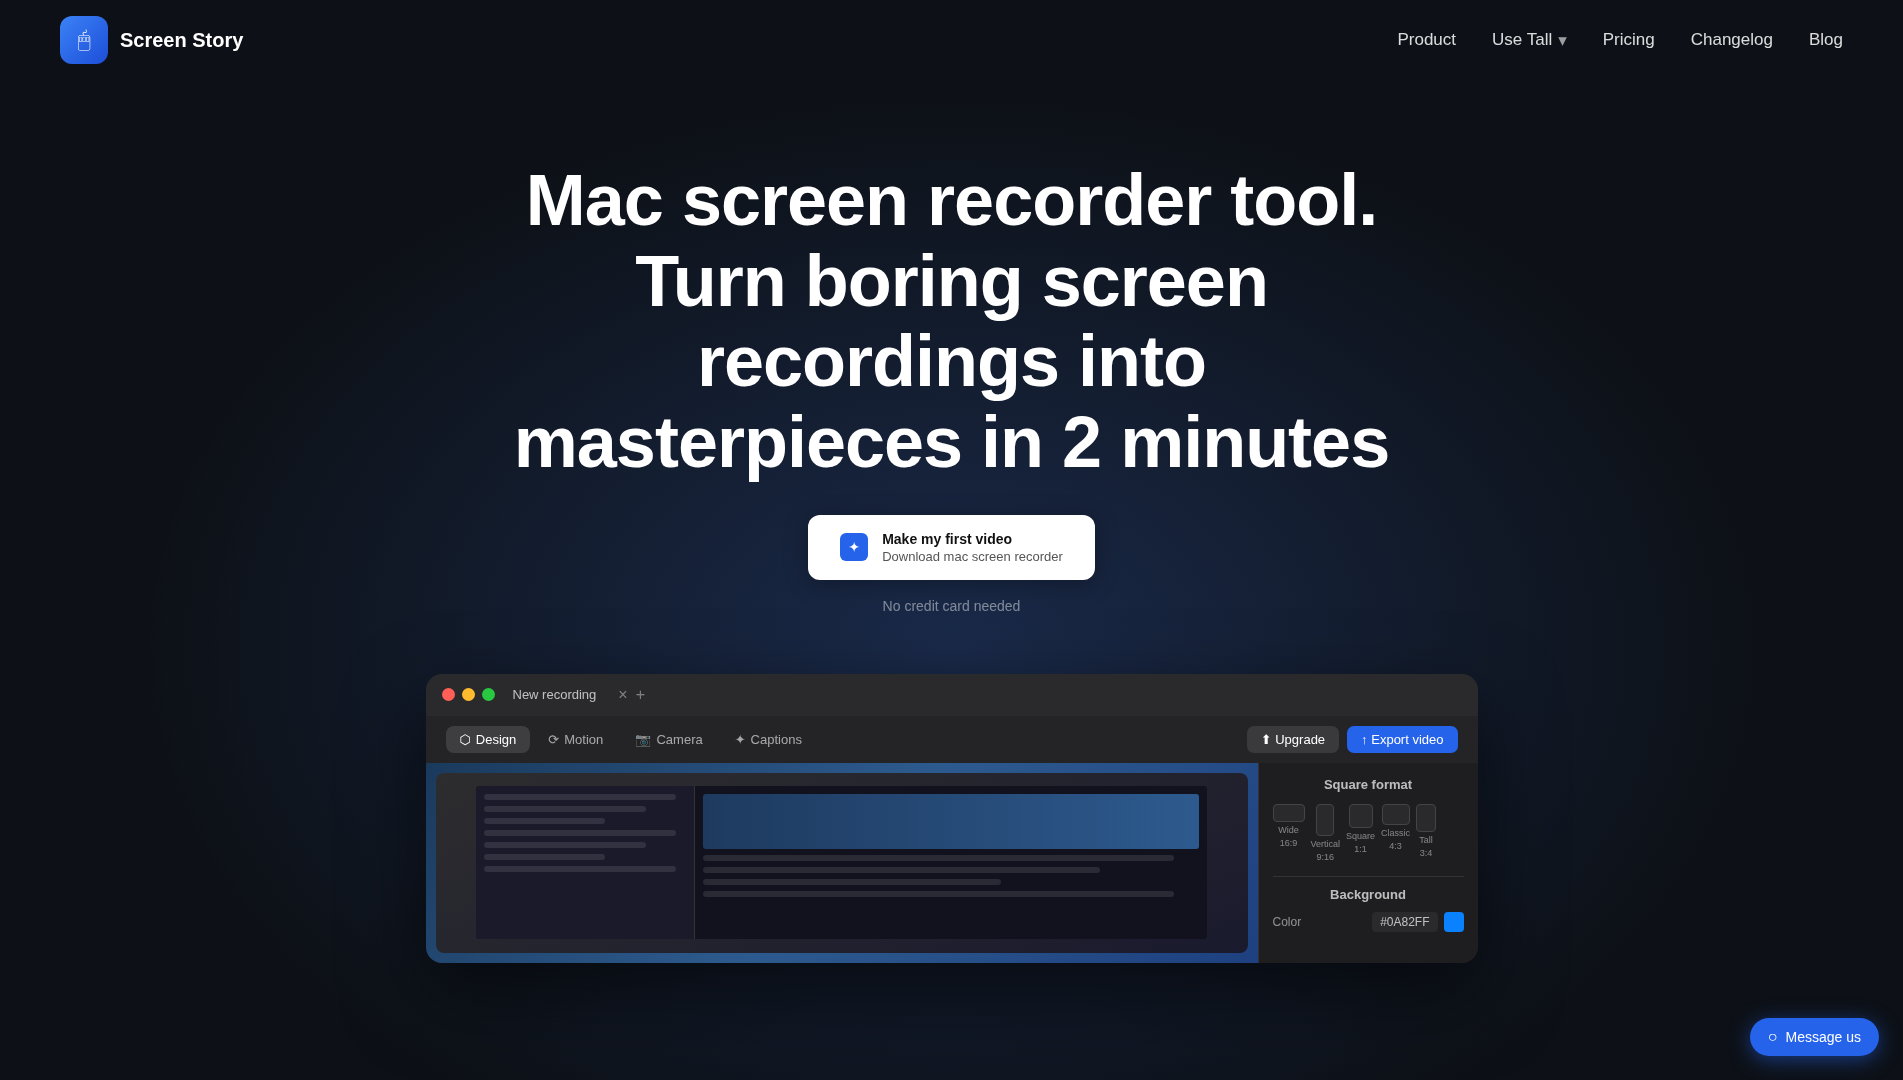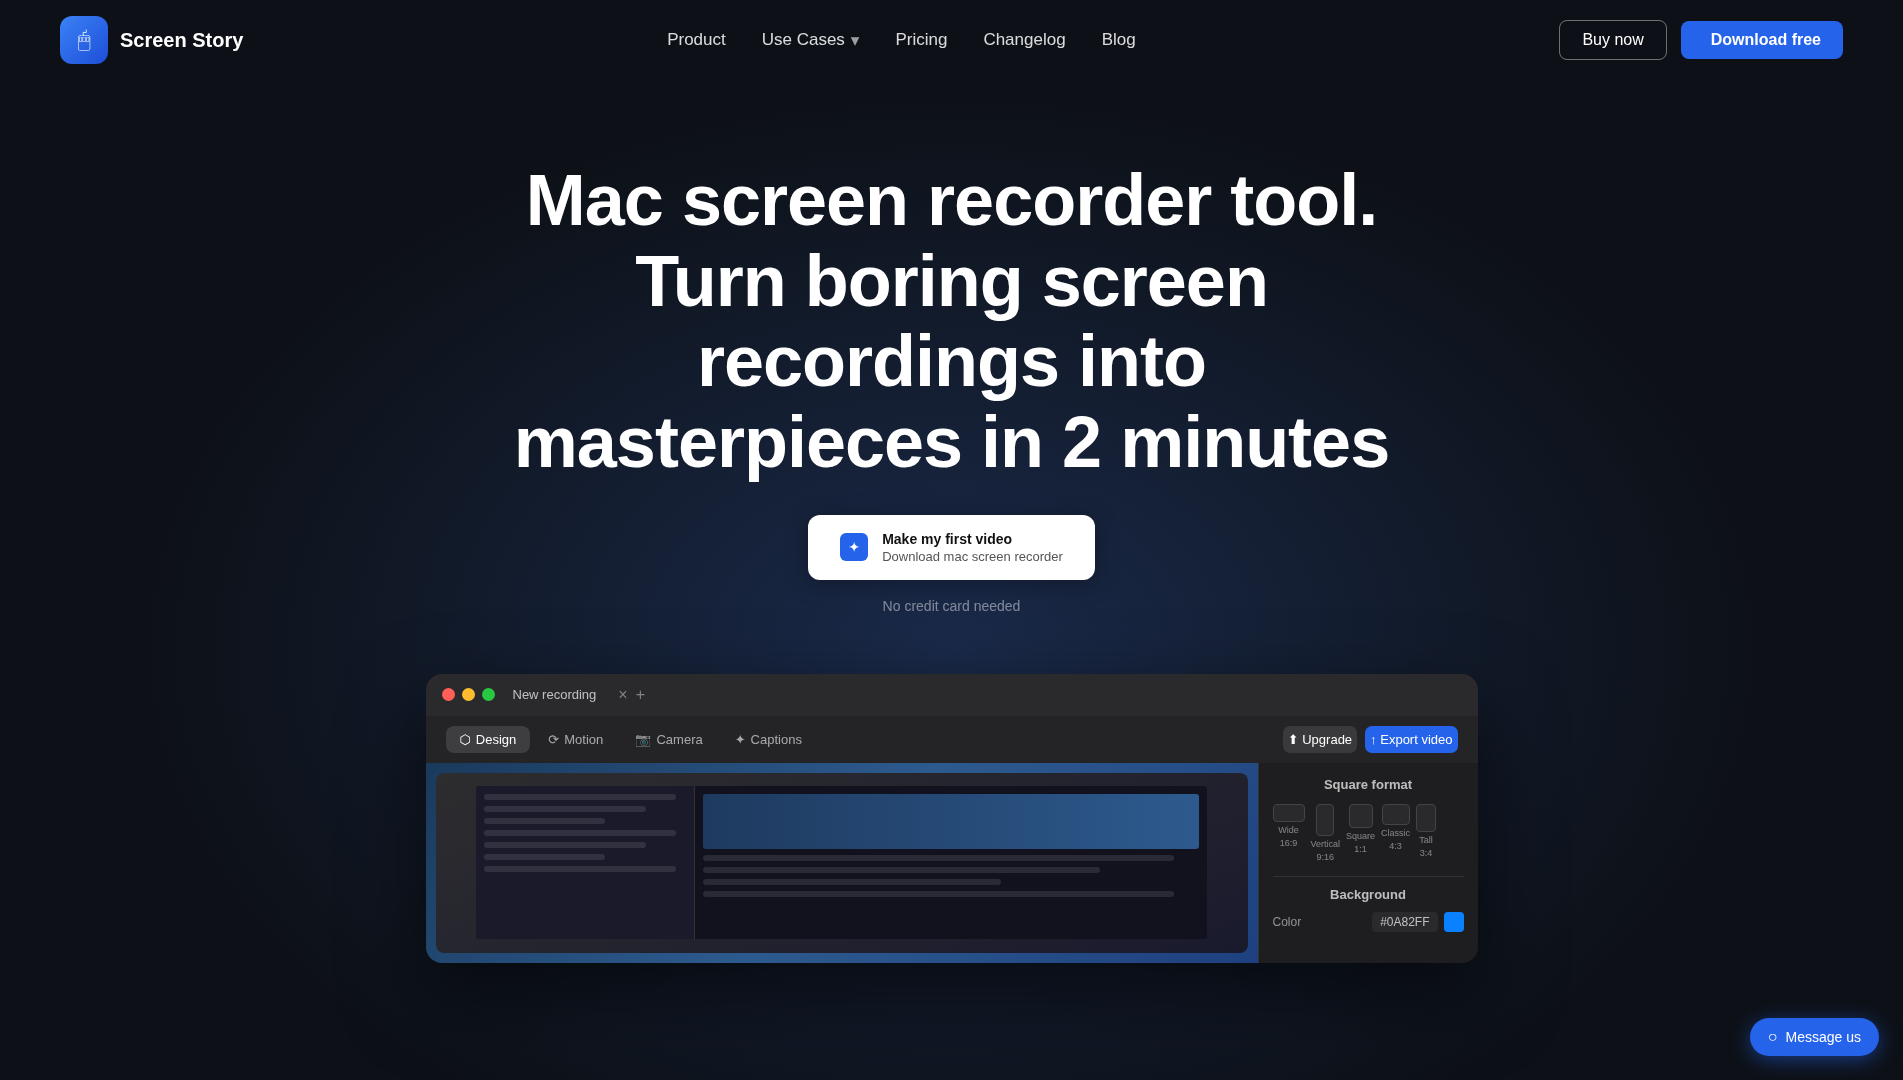--- a/index.html
+++ b/index.html
@@ -279,21 +279,21 @@
       background: rgba(255,255,255,0.12);
       color: white;
     }
 
     .toolbar-actions {
       display: flex;
       gap: 8px;
     }
 
     .toolbar-btn {
-      padding: 6px 5px;
+      padding: 6px 14px;
       border-radius: 7px;
       font-size: 13px;
       cursor: pointer;
       border: none;
     }
 
     .btn-upgrade {
       background: rgba(255,255,255,0.1);
       color: white;
     }
@@ -497,42 +497,35 @@
       <div class="logo-icon">🖱</div>
       <div class="logo-text">Screen Story</div>
     </div>
 
     <ul class="nav-links">
       <li>
         <a>Product</a>
       </li>
       <li>
         <span>
-          <span>Use Cases</span>
+          <span>Use Tall</span>
           <span class="chevron-down">▾</span>
         </span>
       </li>
       <li>
         <a>Pricing</a>
       </li>
       <li>
         <a>Changelog</a>
       </li>
       <li>
         <a>Blog</a>
       </li>
     </ul>
 
-    <div class="nav-actions">
-      <button class="btn-buy-now">Buy now</button>
-      <button class="btn-download">
-        <span class="apple-icon"></span>
-        <span>Download free</span>
-      </button>
-    </div>
   </nav>
 
   <section class="hero">
     <h1 class="hero-title">Mac screen recorder tool. Turn boring screen recordings into masterpieces in 2 minutes</h1>
 
     <button class="cta-btn">
       <div class="cta-icon">✦</div>
       <div class="cta-text-block">
         <span class="cta-main">Make my first video</span>
         <span class="cta-sub">Download mac screen recorder</span>

